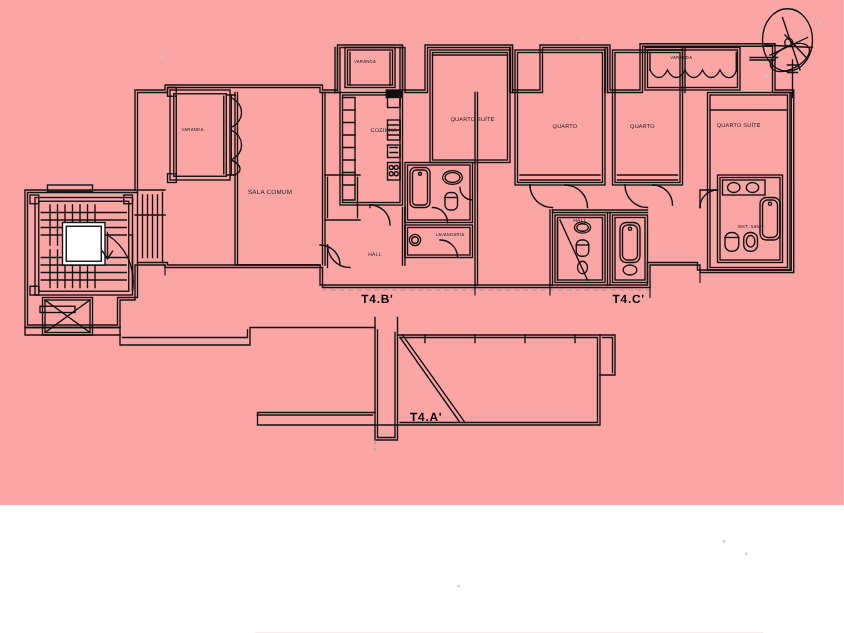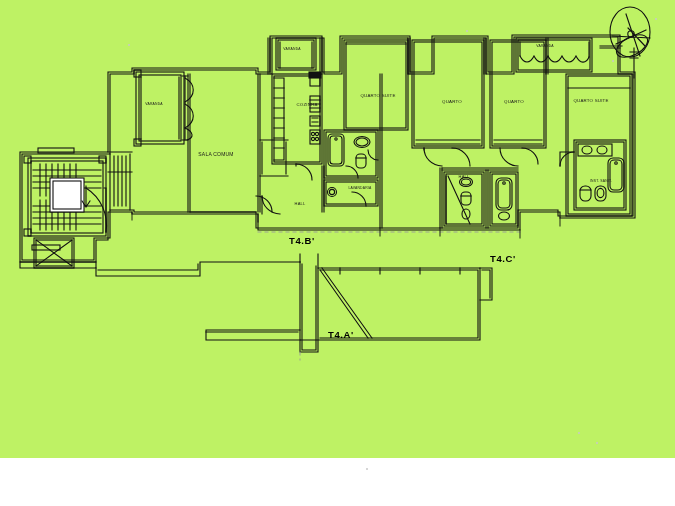--- a/index.html
+++ b/index.html
@@ -1,18 +1,18 @@
 <!DOCTYPE html>
 <html><head>
 <meta charset="utf-8">
 <style>
   html,body{margin:0;padding:0;background:#ffffff;}
   body{width:675px;height:506px;overflow:hidden;
        font-family:"Liberation Sans",sans-serif;color:#111;}
-  #plan-root{position:relative;width:675px;height:458px;background:#bef264;}
+  #plan-root{position:relative;width:675px;height:404px;background:#fca5a5;}
   svg.plan{position:absolute;left:0;top:0;width:675px;height:506px;display:block;}
   .room-label{position:absolute;font-family:"Liberation Sans",sans-serif;
               color:#1a1a1a;white-space:nowrap;letter-spacing:.2px;
               transform:translate(-50%,-50%);pointer-events:none;}
   .lbl-tiny{font-size:3.4px;}
   .lbl-small{font-size:4.0px;}
   .lbl-room{font-size:4.4px;}
   .lbl-sala{font-size:5.0px;}
   .section-tag{position:absolute;font-family:"Liberation Sans",sans-serif;
                font-weight:bold;font-size:9.5px;letter-spacing:.6px;color:#000;
@@ -319,21 +319,21 @@
   <div class="room-label lbl-room" style="left:452px;top:101px">QUARTO</div>
   <div class="room-label lbl-room" style="left:514px;top:101px">QUARTO</div>
   <div class="room-label lbl-room" style="left:591px;top:100px">QUARTO SUÍTE</div>
   <div class="room-label lbl-small" style="left:464px;top:176px">HALL</div>
   <div class="room-label lbl-tiny" style="left:601px;top:181px">INST. SANIT.</div>
   <div class="room-label lbl-tiny" style="left:154px;top:104px">VARANDA</div>
   <div class="room-label lbl-tiny" style="left:292px;top:49px">VARANDA</div>
   <div class="room-label lbl-tiny" style="left:545px;top:46px">VARANDA</div>
 
   <div class="section-tag" style="left:302px;top:240px">T4.B'</div>
-  <div class="section-tag" style="left:503px;top:258px">T4.C'</div>
+  <div class="section-tag" style="left:503px;top:240px">T4.C'</div>
   <div class="section-tag" style="left:341px;top:334px">T4.A'</div>
 
   <div class="speck" style="left:655px;top:18px;width:2px;height:2px"></div>
   <div class="speck" style="left:612px;top:60px;width:2px;height:2px"></div>
   <div class="speck" style="left:578px;top:432px;width:2px;height:2px"></div>
   <div class="speck" style="left:366px;top:468px;width:2px;height:2px"></div>
   <div class="speck" style="left:596px;top:442px;width:2px;height:2px"></div>
   <div class="speck" style="left:128px;top:44px;width:2px;height:2px"></div>
   <div class="speck" style="left:466px;top:30px;width:2px;height:2px"></div>
 

